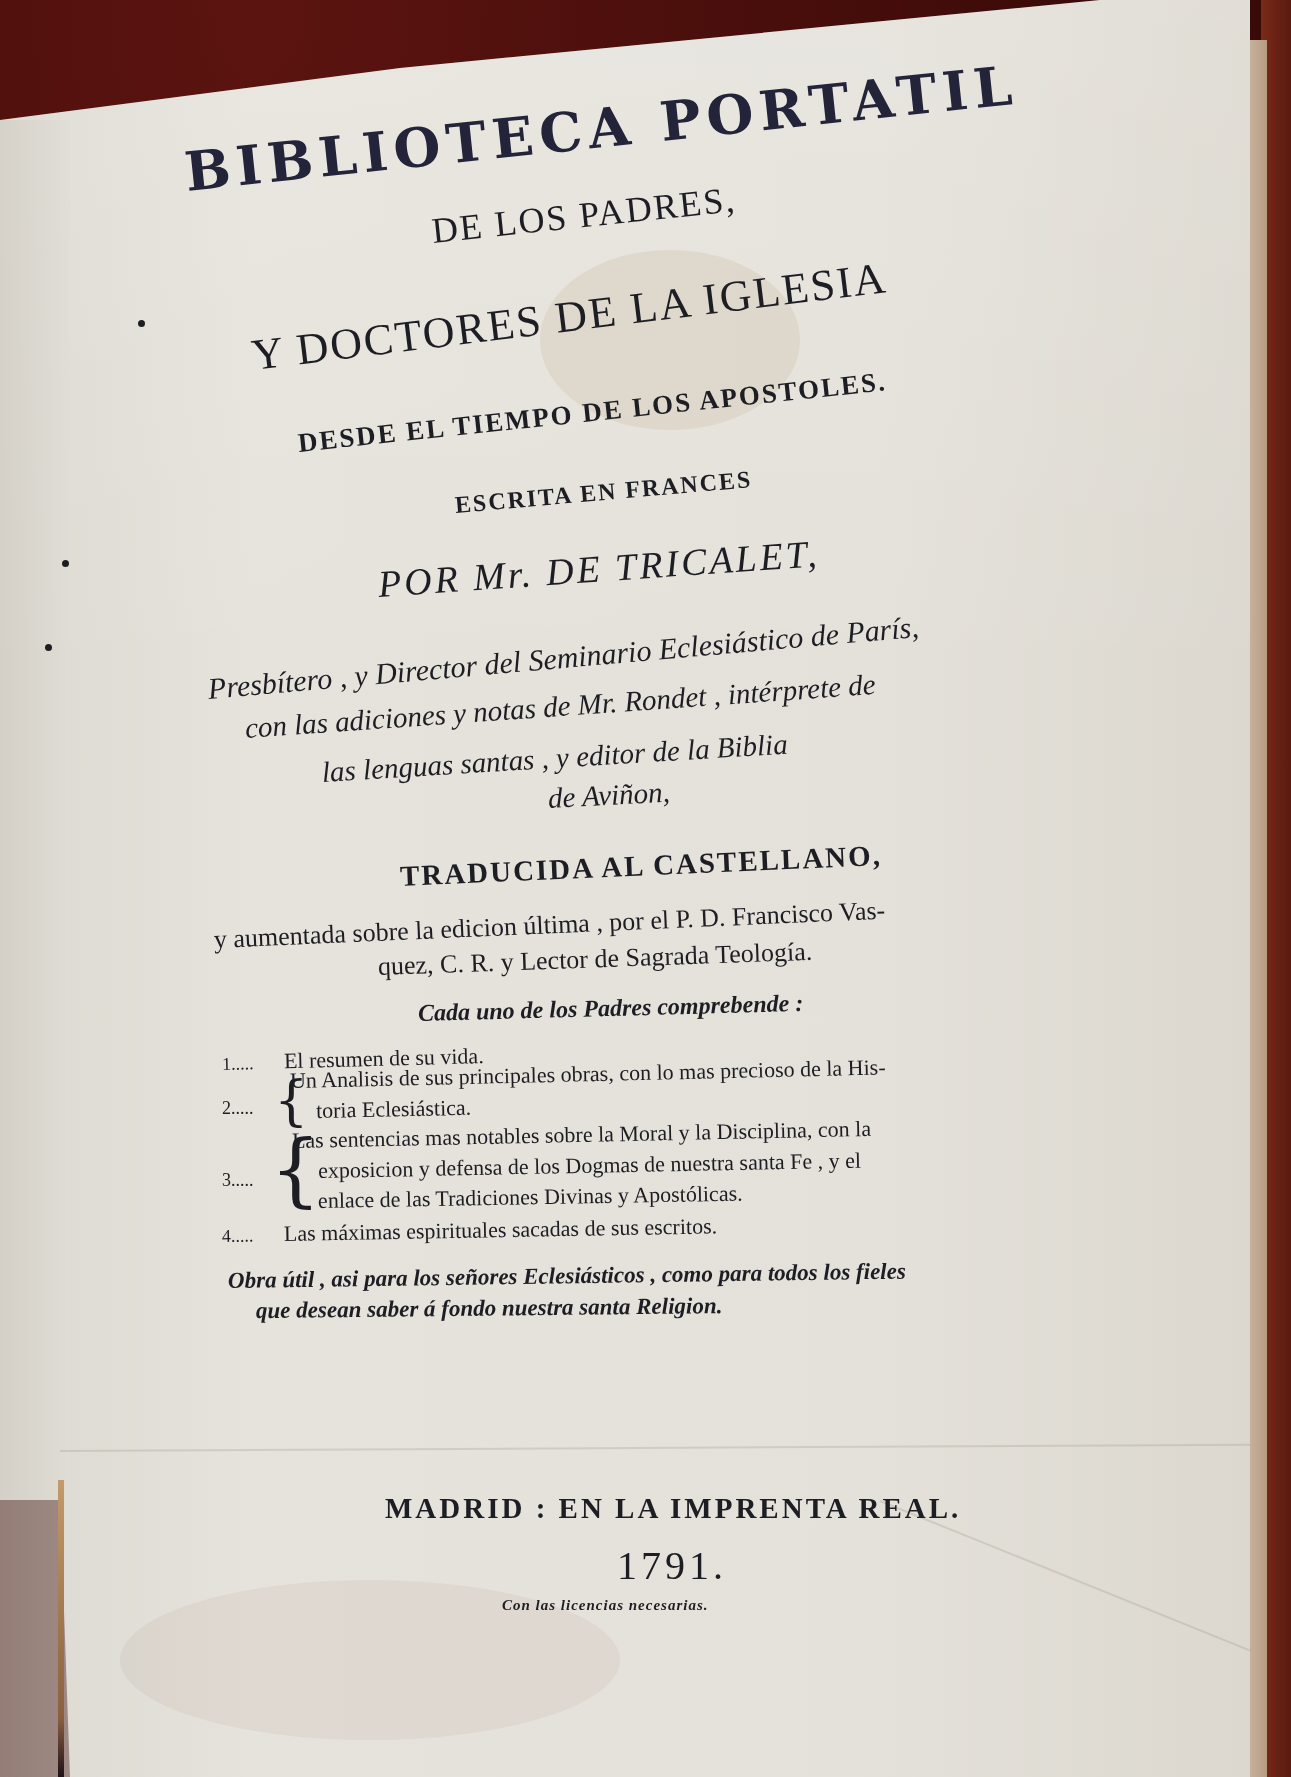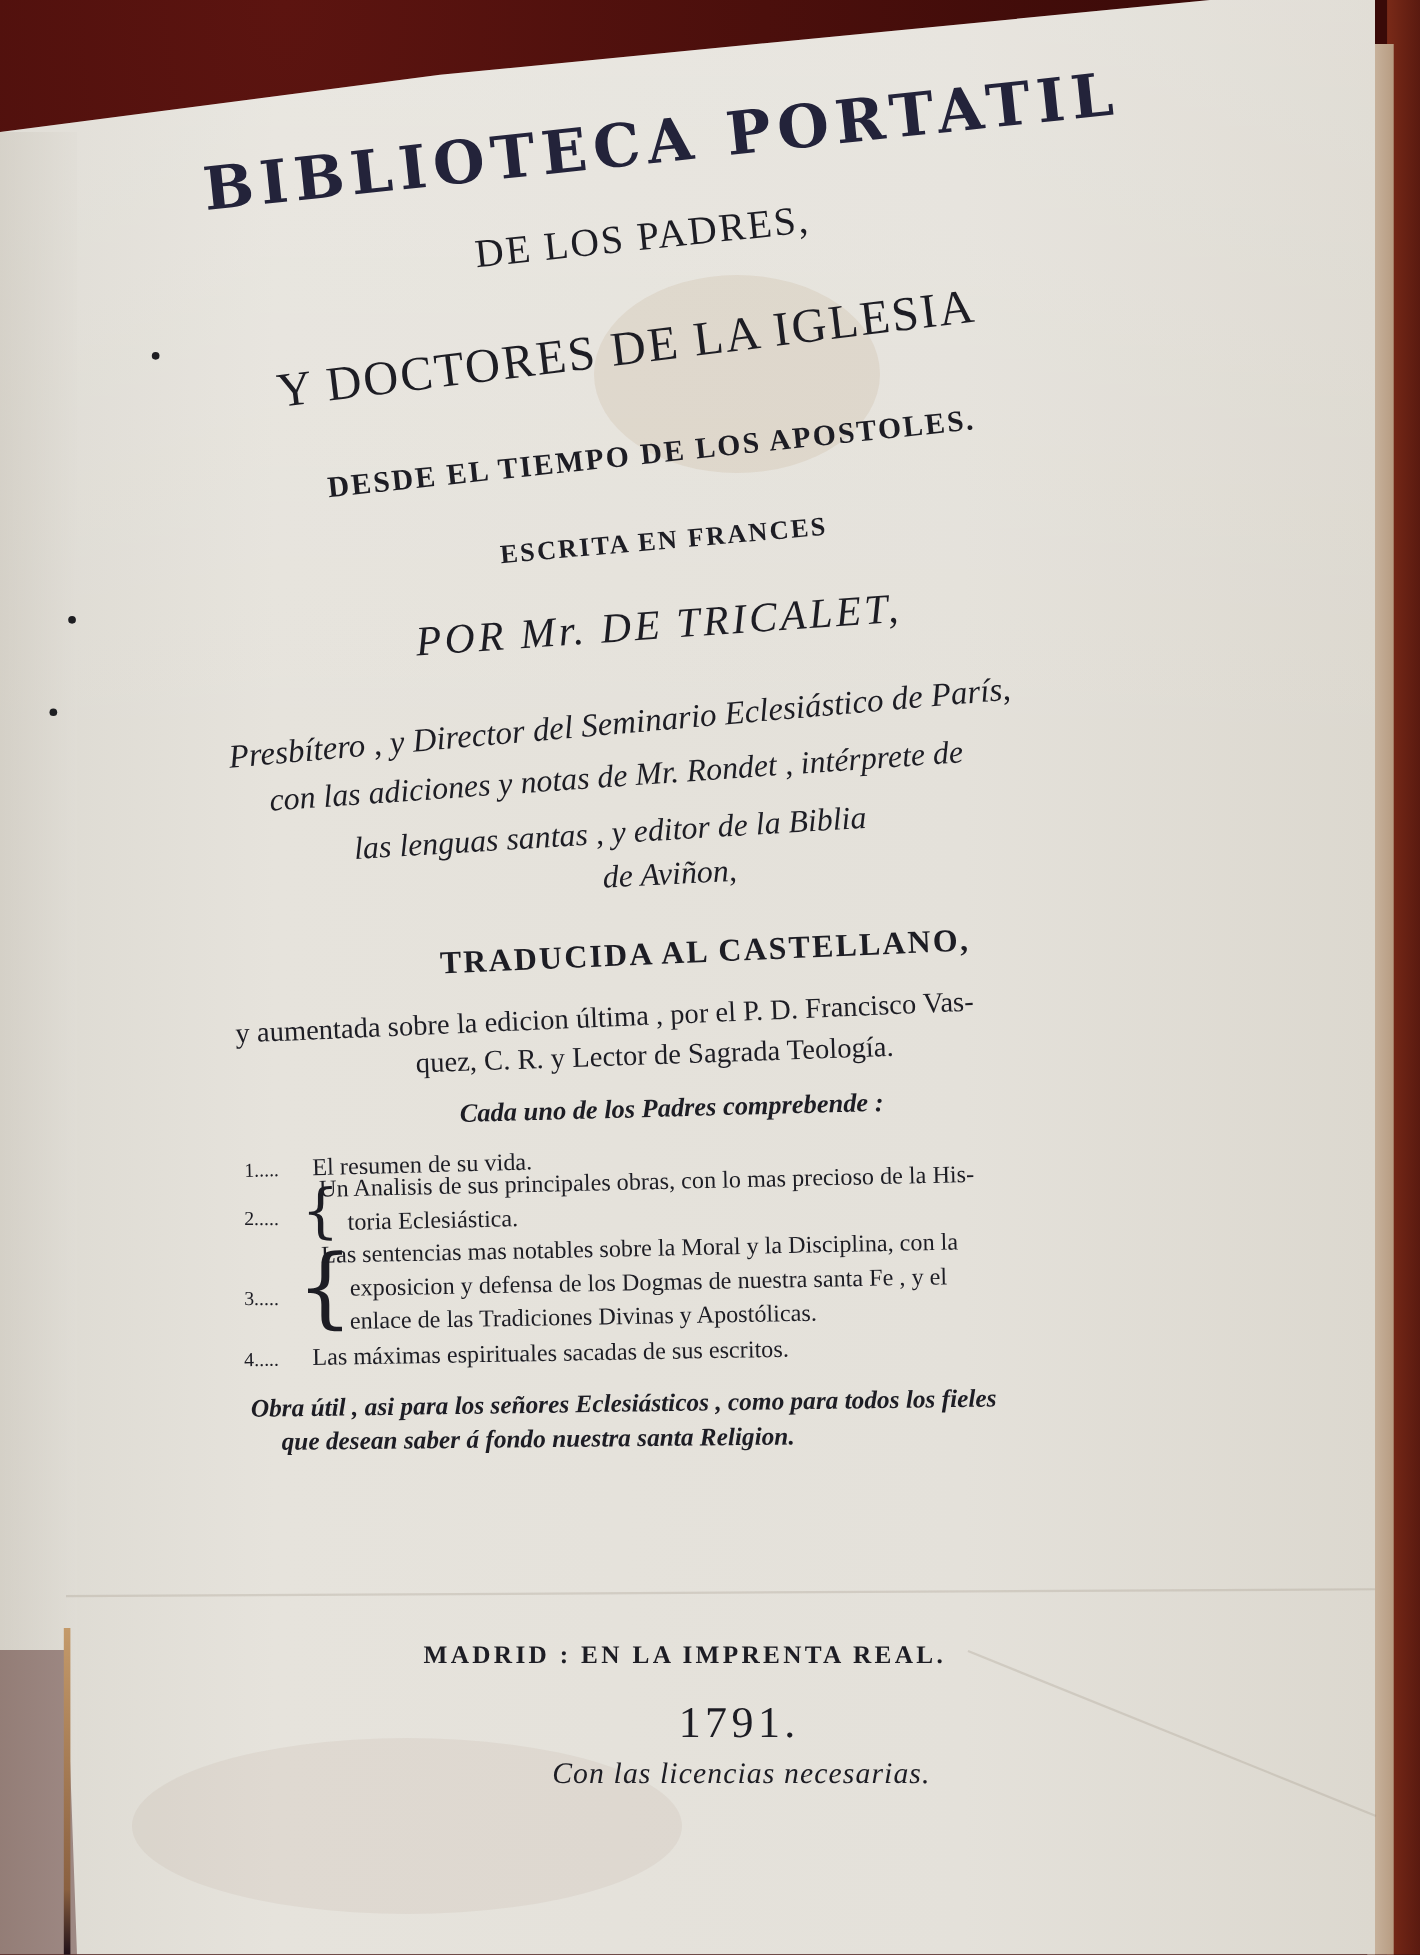--- a/index.html
+++ b/index.html
@@ -166,15 +166,15 @@
 <div class="contents-row" style="left:318px;top:1158px;transform:rotate(-1.1deg);">exposicion y defensa de los Dogmas de nuestra santa Fe , y el</div>
 <div class="contents-row" style="left:318px;top:1188px;transform:rotate(-1deg);">enlace de las Tradiciones Divinas y Apostólicas.</div>
 
 <div class="contents-row" style="left:222px;top:1222px;transform:rotate(-1deg);">
   <span class="num">4.....</span><span>Las máximas espirituales sacadas de sus escritos.</span>
 </div>
 
 <div class="line ital" style="left:228px;top:1268px;font-size:23px;font-weight:bold;transform:rotate(-0.8deg);">Obra útil , asi para los señores Eclesiásticos , como para todos los fieles</div>
 <div class="line ital" style="left:256px;top:1298px;font-size:23px;font-weight:bold;transform:rotate(-0.6deg);">que desean saber á fondo nuestra santa Religion.</div>
 
-<div class="line caps" style="left:385px;top:1492px;font-size:23px;font-weight:bold;letter-spacing:3px;">MADRID : EN LA IMPRENTA REAL.</div>
+<div class="line caps" style="left:385px;top:1492px;font-size:29px;font-weight:bold;letter-spacing:3px;">MADRID : EN LA IMPRENTA REAL.</div>
 <div class="line roman" style="left:617px;top:1542px;font-size:40px;letter-spacing:4px;">1791.</div>
-<div class="line ital" style="left:502px;top:1597px;font-size:27px;font-weight:normal;letter-spacing:1px;">Con las licencias necesarias.</div>
+<div class="line ital" style="left:502px;top:1597px;font-size:15px;font-weight:bold;letter-spacing:1px;">Con las licencias necesarias.</div>
 
 </body></html>

